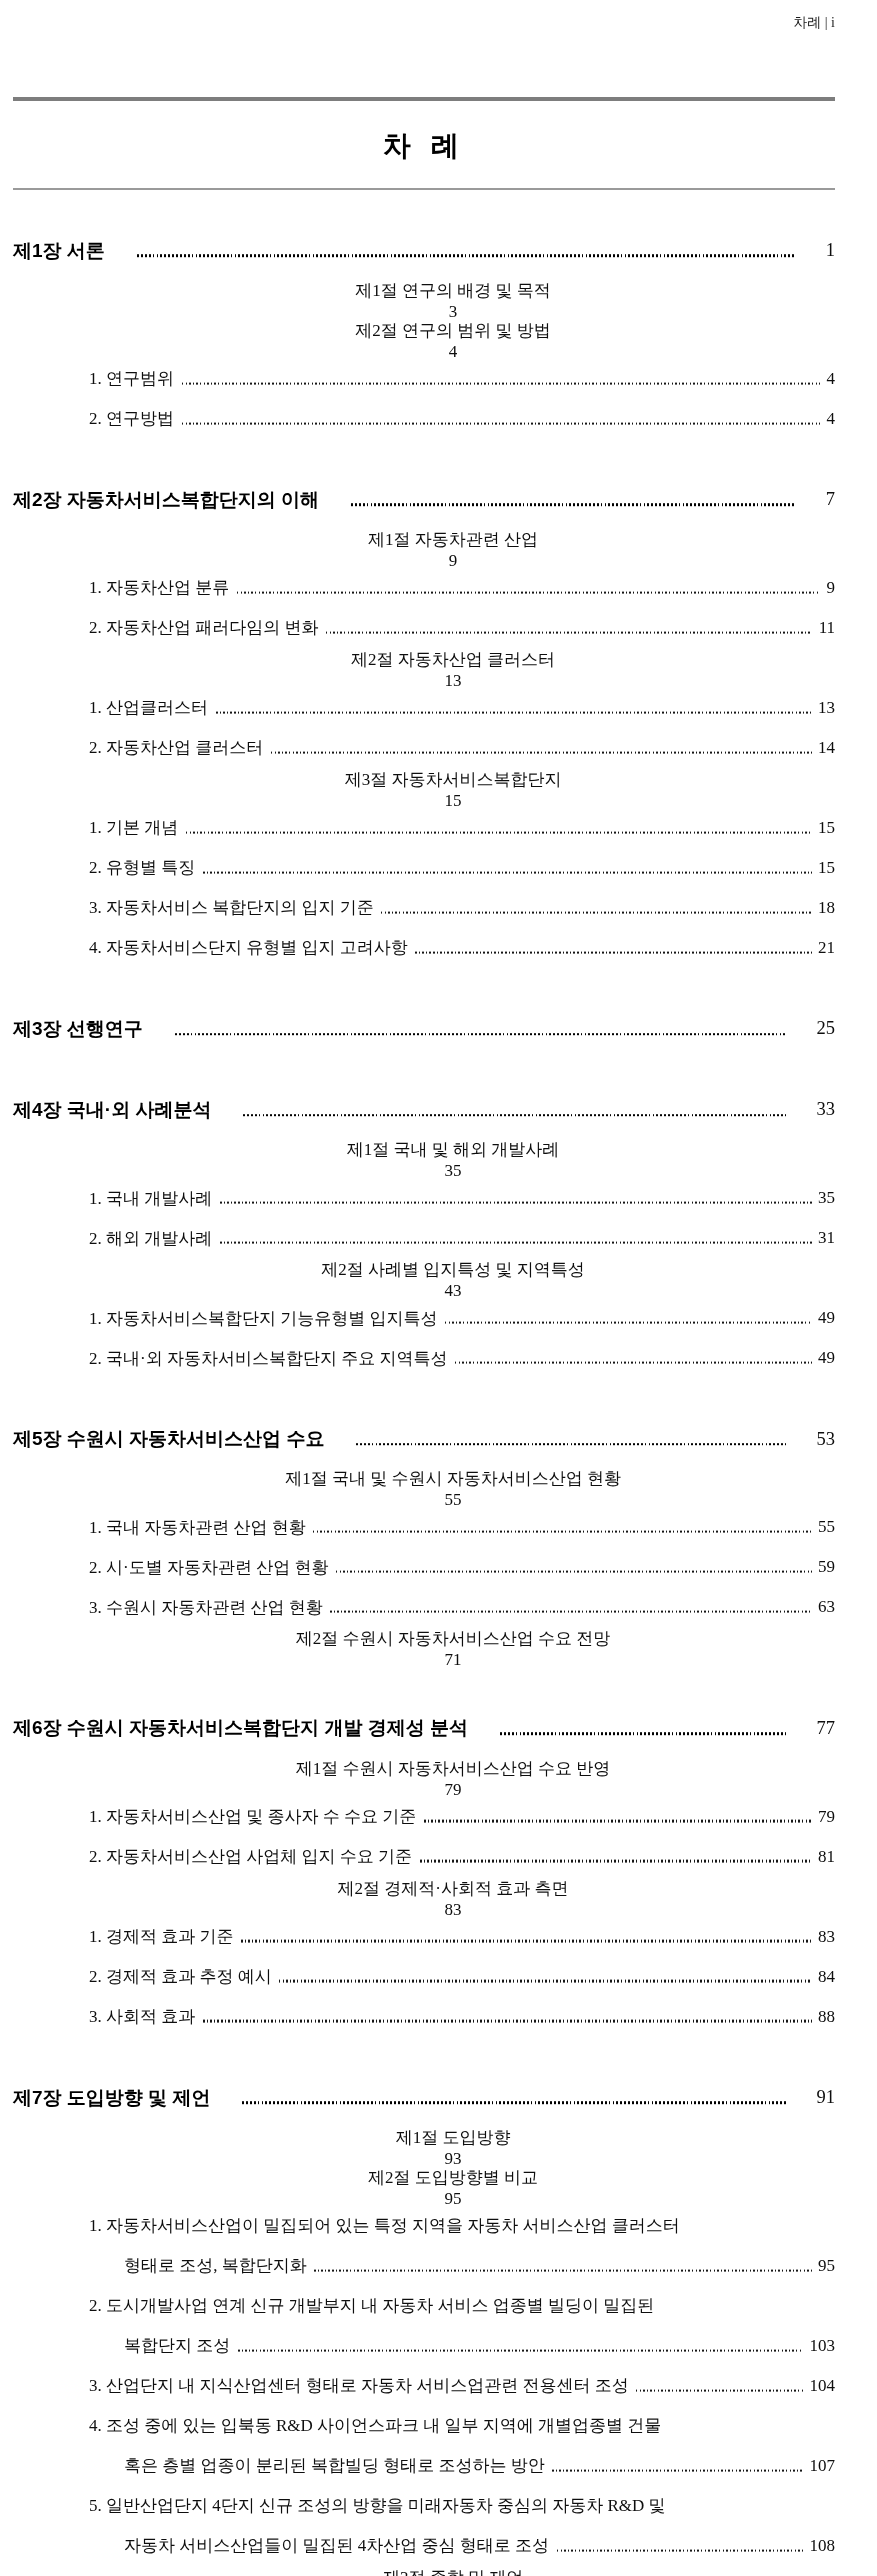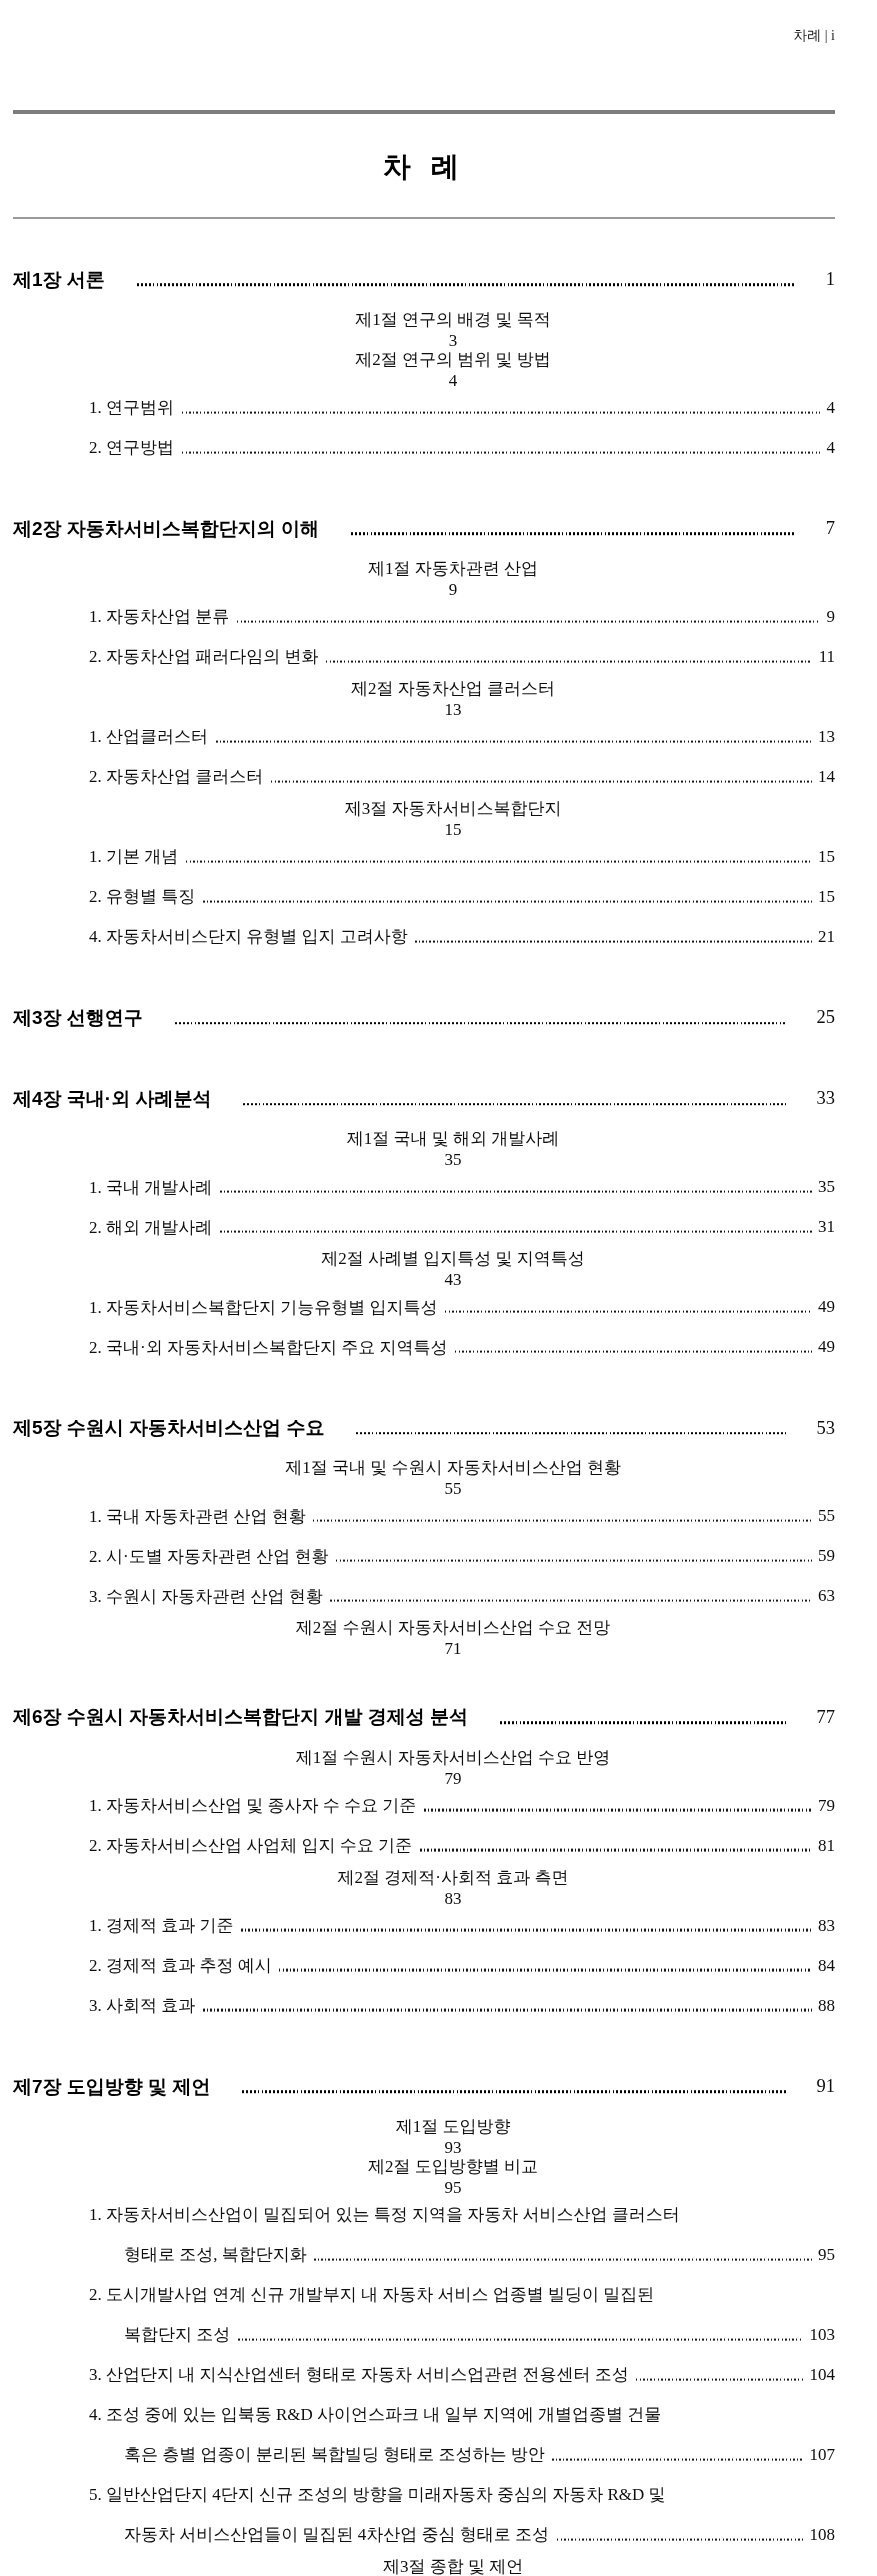--- a/index.html
+++ b/index.html
@@ -8,33 +8,33 @@
     width: 877px;
     min-height: 2921px;
     box-sizing: border-box;
     background: #ffffff;
     padding: 0 42px 0 13px;
     font-family: "Liberation Serif", serif;
     color: #0e0e0e;
     overflow: hidden;
   }
   .header {
-    padding-top: 27px;
+    padding-top: 14px;
     text-align: right;
     font-size: 14px;
     color: #1c1c1c;
     font-family: "Liberation Serif", serif;
   }
   .rule-thick {
     height: 4.1px;
     background: #7d7d7d;
     margin-top: 65px;
   }
   .title {
-    margin: 8px;
+    margin: 0;
     text-align: center;
     font-family: "Liberation Sans", sans-serif;
     font-weight: 700;
     font-size: 28px;
     letter-spacing: 6.2px;
     color: #000;
     padding: 26px 0 23px 0;
   }
   .rule-thin {
     height: 1.5px;
@@ -162,20 +162,25 @@
         <span class="label">1. 기본 개념</span>
         <span class="leader"></span>
         <span class="page-num">15</span>
       </div>
       <div class="row lv-item">
         <span class="label">2. 유형별 특징</span>
         <span class="leader"></span>
         <span class="page-num">15</span>
       </div>
       <div class="row lv-item">
+        <span class="label">3. 자동차서비스 복합단지의 입지 기준</span>
+        <span class="leader"></span>
+        <span class="page-num">18</span>
+      </div>
+      <div class="row lv-item">
         <span class="label">4. 자동차서비스단지 유형별 입지 고려사항</span>
         <span class="leader"></span>
         <span class="page-num">21</span>
       </div>
       <div class="row lv-chapter">
         <span class="label">제3장 선행연구</span>
         <span class="leader"></span>
         <span class="page-num">25</span>
       </div>
       <div class="row lv-chapter">

